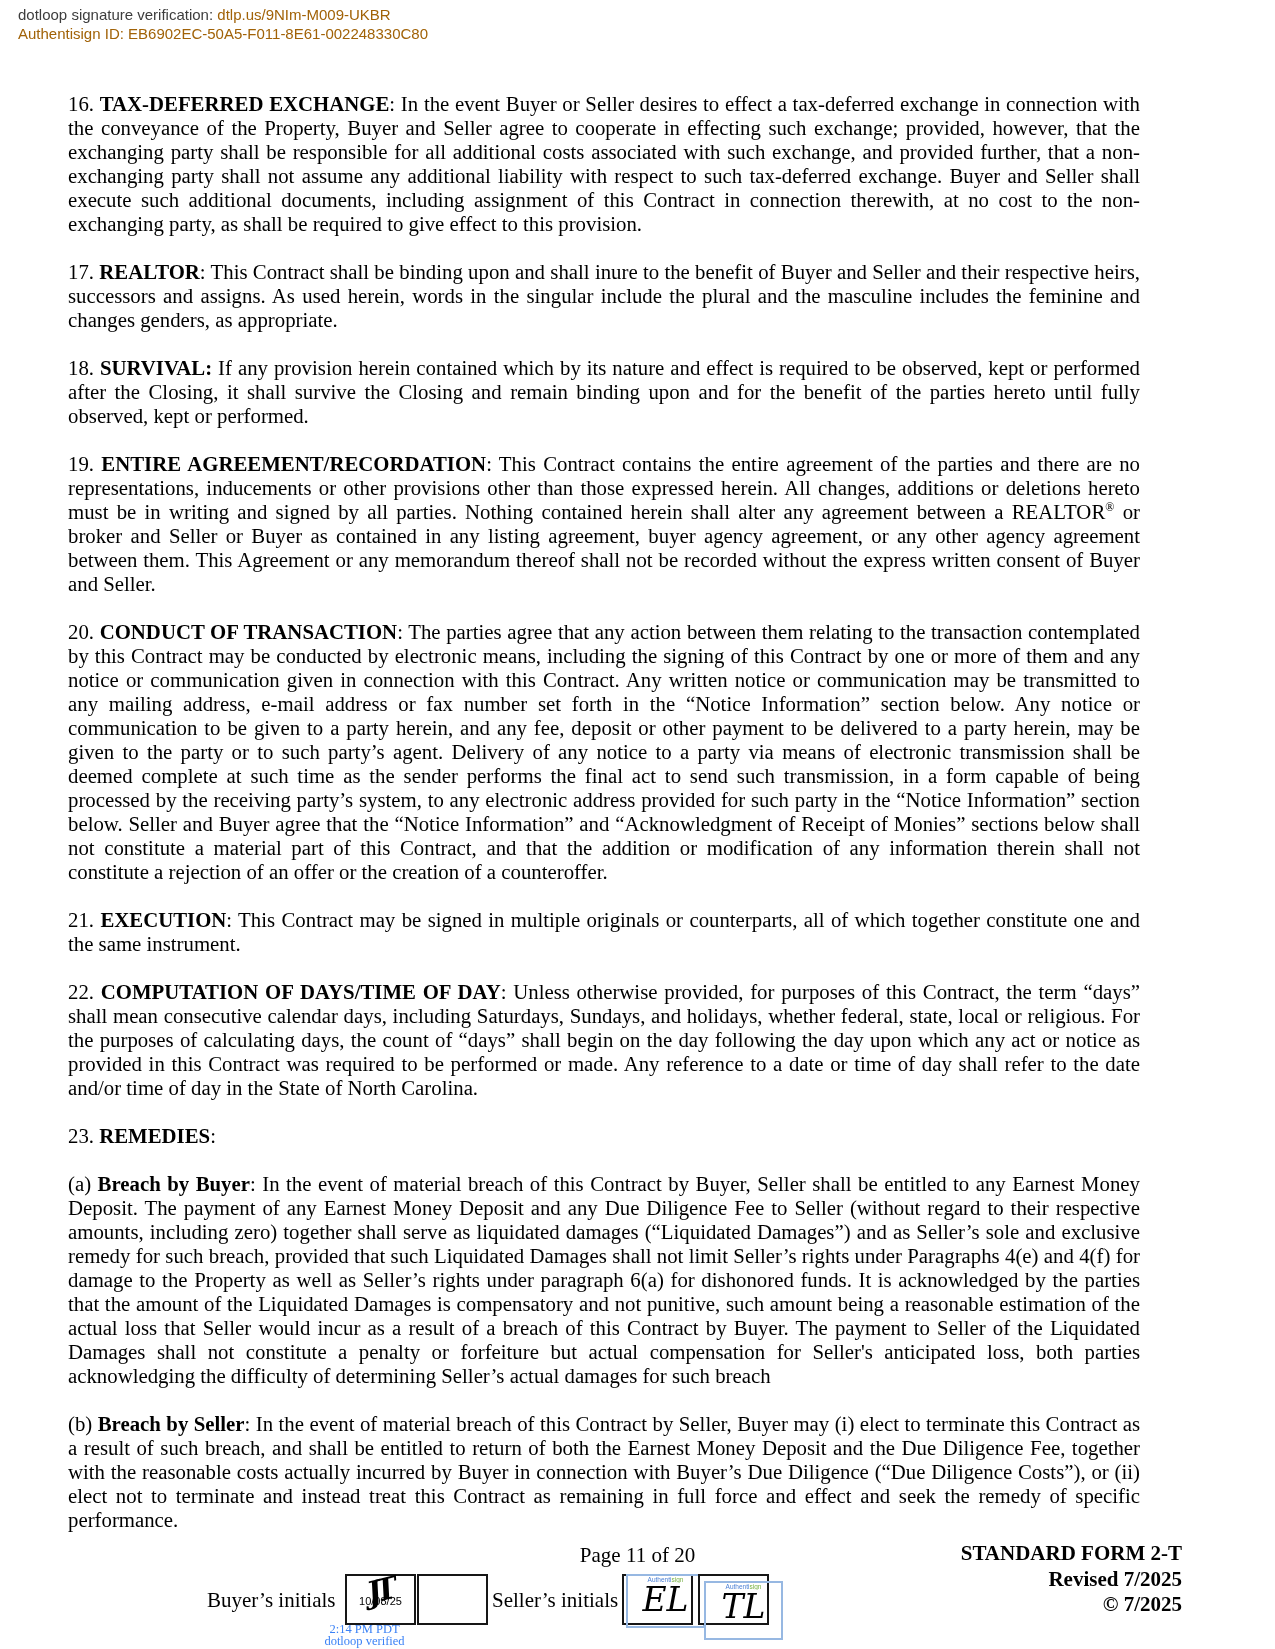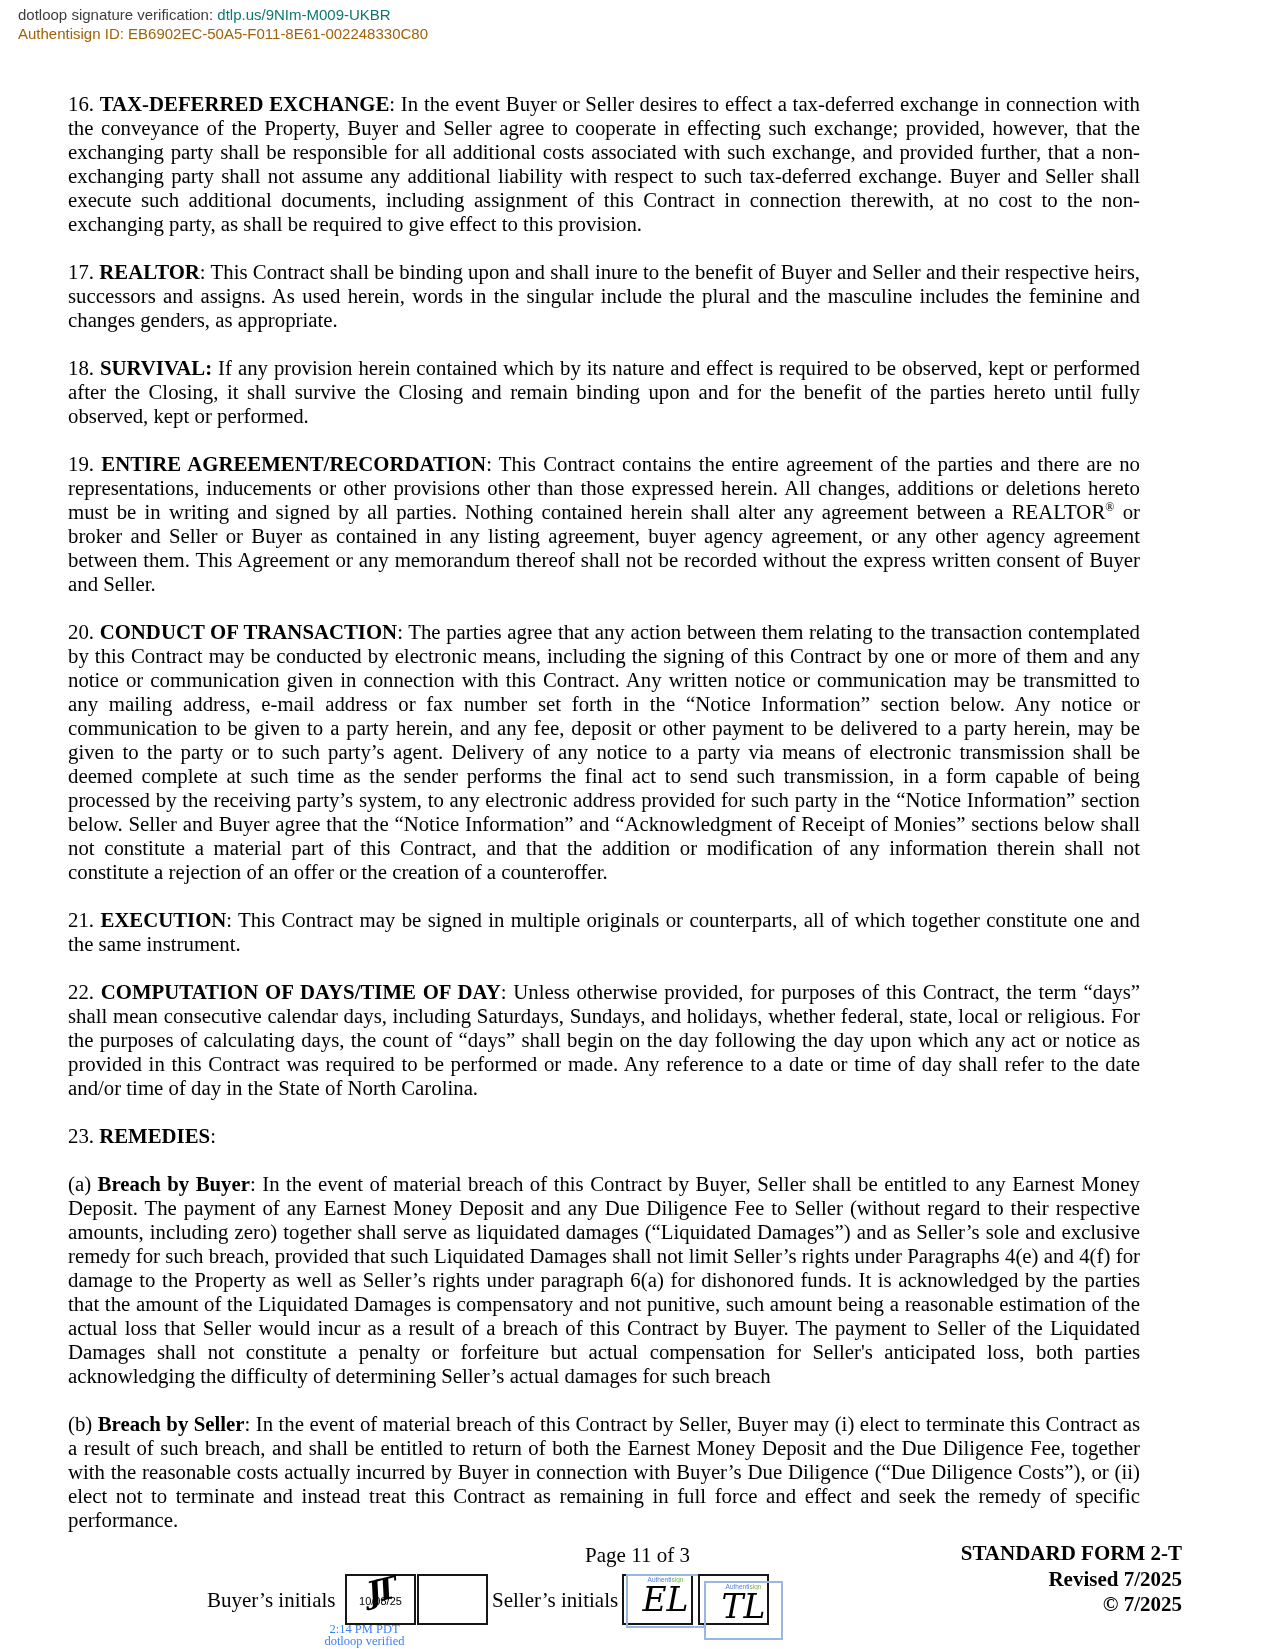--- a/index.html
+++ b/index.html
@@ -2,21 +2,21 @@
 <html><head>
 <meta charset="utf-8">
 <style>
   html,body{margin:0;padding:0;background:#ffffff;}
   .page{position:relative;width:1275px;height:1649px;background:#fff;overflow:hidden;
         font-family:"Liberation Serif",serif;color:#000;}
 
   
   .verif{position:absolute;left:18px;top:6px;font-family:"Liberation Sans",sans-serif;
          font-size:15px;line-height:18.5px;color:#3d3d3d;}
-  .verif .link{color:#0f766e;cursor:pointer;}
+  .verif .link{color:#a16207;cursor:pointer;}
   .verif .auth-id{color:#a16207;}
 
   
   .bodytext{position:absolute;left:68px;top:92px;width:1072px;
             font-size:20.8px;line-height:24px;text-align:justify;}
   .para{margin:0 0 24px 0;}
   .para .b{font-weight:bold;}
   .para sup{font-size:0.58em;line-height:0;}
 
   
@@ -68,21 +68,21 @@
       <div class="para"><span>18. </span><span class="b">SURVIVAL:</span><span> If any provision herein contained which by its nature and effect is required to be observed, kept or performed after the Closing, it shall survive the Closing and remain binding upon and for the benefit of the parties hereto until fully observed, kept or performed.</span></div>
       <div class="para"><span>19. </span><span class="b">ENTIRE AGREEMENT/RECORDATION</span><span>: This Contract contains the entire agreement of the parties and there are no representations, inducements or other provisions other than those expressed herein. All changes, additions or deletions hereto must be in writing and signed by all parties. Nothing contained herein shall alter any agreement between a REALTOR</span><sup>®</sup><span> or broker and Seller or Buyer as contained in any listing agreement, buyer agency agreement, or any other agency agreement between them. This Agreement or any memorandum thereof shall not be recorded without the express written consent of Buyer and Seller.</span></div>
       <div class="para"><span>20. </span><span class="b">CONDUCT OF TRANSACTION</span><span>: The parties agree that any action between them relating to the transaction contemplated by this Contract may be conducted by electronic means, including the signing of this Contract by one or more of them and any notice or communication given in connection with this Contract.  Any written notice or communication may be transmitted to any mailing address, e-mail address or fax number set forth in the “Notice Information” section below.  Any notice or communication to be given to a party herein, and any fee, deposit or other payment to be delivered to a party herein, may be given to the party or to such party’s agent. Delivery of any notice to a party via means of electronic transmission shall be deemed complete at such time as the sender performs the final act to send such transmission, in a form capable of being processed by the receiving party’s system, to any electronic address provided for such party in the “Notice Information” section below. Seller and Buyer agree that the “Notice Information” and “Acknowledgment of Receipt of Monies” sections below shall not constitute a material part of this Contract, and that the addition or modification of any information therein shall not constitute a rejection of an offer or the creation of a counteroffer.</span></div>
       <div class="para"><span>21. </span><span class="b">EXECUTION</span><span>: This Contract may be signed in multiple originals or counterparts, all of which together constitute one and the same instrument.</span></div>
       <div class="para"><span>22. </span><span class="b">COMPUTATION OF DAYS/TIME OF DAY</span><span>: Unless otherwise provided, for purposes of this Contract, the term “days” shall mean consecutive calendar days, including Saturdays, Sundays, and holidays, whether federal, state, local or religious. For the purposes of calculating days, the count of “days” shall begin on the day following the day upon which any act or notice as provided in this Contract was required to be performed or made. Any reference to a date or time of day shall refer to the date and/or time of day in the State of North Carolina.</span></div>
       <div class="para"><span>23.  </span><span class="b">REMEDIES</span><span>:</span></div>
       <div class="para"><span>(a) </span><span class="b">Breach by Buyer</span><span>: In the event of material breach of this Contract by Buyer, Seller shall be entitled to any Earnest Money Deposit. The payment of any Earnest Money Deposit and any Due Diligence Fee to Seller (without regard to their respective amounts, including zero) together shall serve as liquidated damages (“Liquidated Damages”) and as Seller’s sole and exclusive remedy for such breach, provided that such Liquidated Damages shall not limit Seller’s rights under Paragraphs 4(e) and 4(f) for damage to the Property as well as Seller’s rights under paragraph 6(a) for dishonored funds. It is acknowledged by the parties that the amount of the Liquidated Damages is compensatory and not punitive, such amount being a reasonable estimation of the actual loss that Seller would incur as a result of a breach of this Contract by Buyer. The payment to Seller of the Liquidated Damages shall not constitute a penalty or forfeiture but actual compensation for Seller's anticipated loss, both parties acknowledging the difficulty of determining Seller’s actual damages for such breach</span></div>
       <div class="para"><span>(b) </span><span class="b">Breach by Seller</span><span>: In the event of material breach of this Contract by Seller, Buyer may (i) elect to terminate this Contract as a result of such breach, and shall be entitled to return of both the Earnest Money Deposit and the Due Diligence Fee, together with the reasonable costs actually incurred by Buyer in connection with Buyer’s Due Diligence (“Due Diligence Costs”), or (ii) elect not to terminate and instead treat this Contract as remaining in full force and effect and seek the remedy of specific performance.</span></div>
     </div>
 
-  <div class="page-number">Page 11 of 3</div>
+  <div class="page-number">Page 11 of 20</div>
 
   <div class="form-block">
     <div>STANDARD FORM 2-T</div>
     <div>Revised 7/2025</div>
     <div>© 7/2025</div>
   </div>
 
   <span class="initials-label lbl-buyer">Buyer’s initials</span>
 
   <div class="sig-box bbox1">

